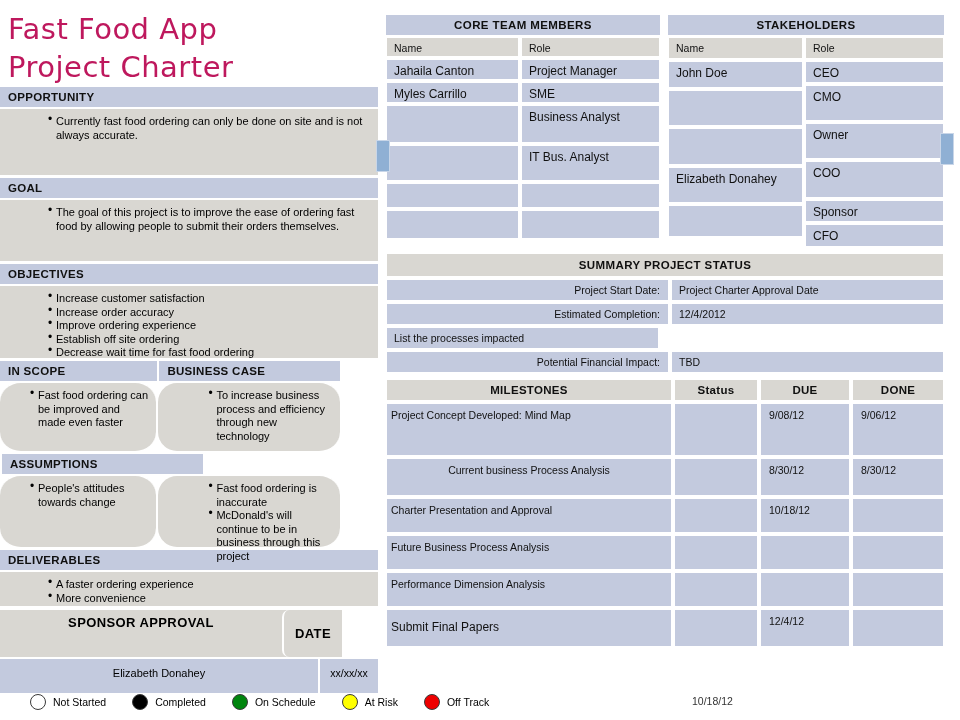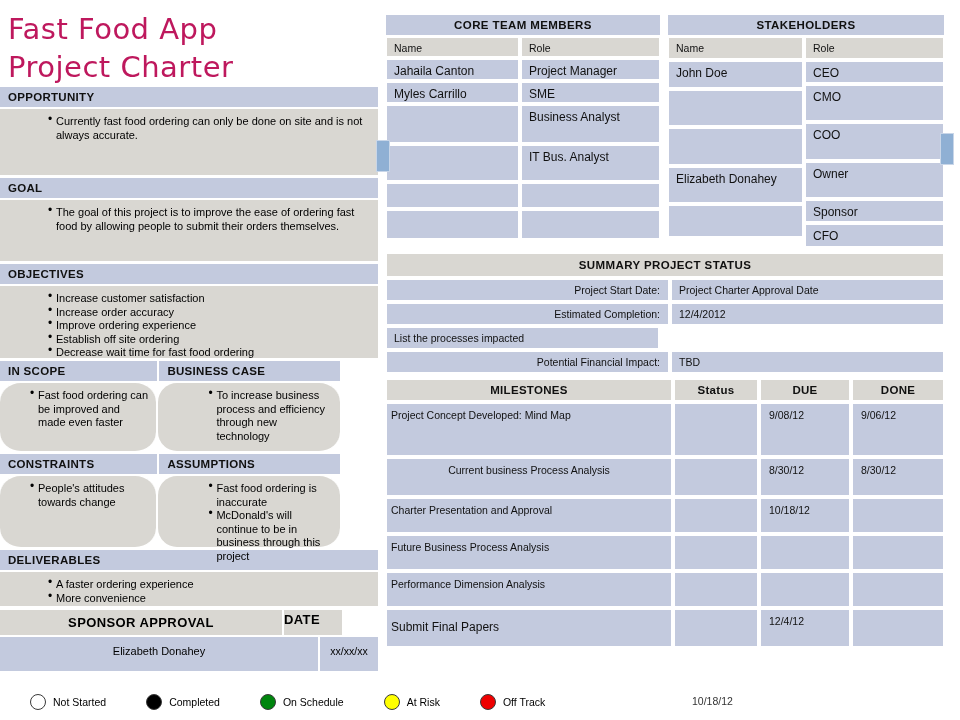--- a/index.html
+++ b/index.html
@@ -67,42 +67,43 @@
 
   .sponsor-head{
     display:flex;width:342px;background:#d9d7d2;
     border-top:2px solid #ffffff;border-bottom:2px solid #ffffff;
   }
   .sponsor-head .sp-name{
     flex:1;text-align:center;font-weight:bold;font-size:13px;
     letter-spacing:0.4px;padding:5px 0;color:#000;
   }
   .sponsor-head .sp-date{
-    width:58px;font-weight:bold;font-size:13px;
-    letter-spacing:0.4px;padding:2px 0;color:#000;
+    width:58px;text-align:center;font-weight:bold;font-size:13px;
+    letter-spacing:0.4px;padding:16px 0;color:#000;
     border-left:2px solid #ffffff;
+    border-radius:7px;
   }
   .sponsor-row{
     display:flex;width:378px;background:#c3cade;height:34px;
     border-bottom:2px solid #ffffff;
   }
   .sponsor-row .sp-name{
     flex:1;text-align:center;font-size:11px;padding-top:8px;color:#000;
   }
   .sponsor-row .sp-date{
     width:58px;text-align:center;font-size:10.5px;padding-top:8px;color:#000;
     border-left:2px solid #ffffff;
   }
 
   
   .legend{
     position:absolute;left:30px;top:694px;
     display:flex;align-items:center;
   }
-  .legend .item{display:flex;align-items:center;margin-right:40px;}
+  .legend .item{display:flex;align-items:center;margin-right:26px;}
   .legend .dot{
     width:16px;height:16px;border-radius:50%;
     border:1px solid #3a3a3a;margin-right:7px;box-sizing:border-box;
   }
   .legend .lbl{font-size:10.5px;color:#000;}
 
   
   .right-col{position:absolute;left:385px;top:14px;width:560px;}
 
   .rt-row{display:flex;width:560px;}
@@ -234,21 +235,20 @@
         </ul>
       </div>
       <div class="col-b sec-body narrow" style="height:72px;padding-left:50px">
         <ul class="bl dot">
           <li>To increase business process and efficiency through new technology</li>
         </ul>
       </div>
     </div>
 
     <div class="two-col">
-      <div class="col-a sec-head">CONSTRAINTS</div>
       <div class="col-b sec-head">ASSUMPTIONS</div>
     </div>
     <div class="two-col">
       <div class="col-a sec-body narrow" style="height:75px">
         <ul class="bl dot">
           <li>People's attitudes towards change</li>
         </ul>
       </div>
       <div class="col-b sec-body narrow" style="height:75px;padding-left:50px">
         <ul class="bl dot">
@@ -335,22 +335,22 @@
             <div class="cell c-name" style="height:29px">John Doe</div>
             <div class="cell c-name" style="height:38px"></div>
             <div class="cell c-name" style="height:39px"></div>
             <div class="cell c-name" style="height:38px">Elizabeth Donahey</div>
             <div class="cell c-name" style="height:34px"></div>
           </div>
           <div class="colstack">
             <div class="hdr-cell c-role" style="height:24px">Role</div>
             <div class="cell c-role" style="height:24px">CEO</div>
             <div class="cell c-role" style="height:38px">CMO</div>
+            <div class="cell c-role" style="height:38px">Owner</div>
             <div class="cell c-role" style="height:39px">COO</div>
-            <div class="cell c-role" style="height:38px">Owner</div>
             <div class="cell c-role" style="height:24px">Sponsor</div>
             <div class="cell c-role" style="height:25px">CFO</div>
           </div>
         </div>
       </div>
     </div>
 
     <div class="sps">
       <div class="sps-title">SUMMARY PROJECT STATUS</div>
       <div class="sps-row">

